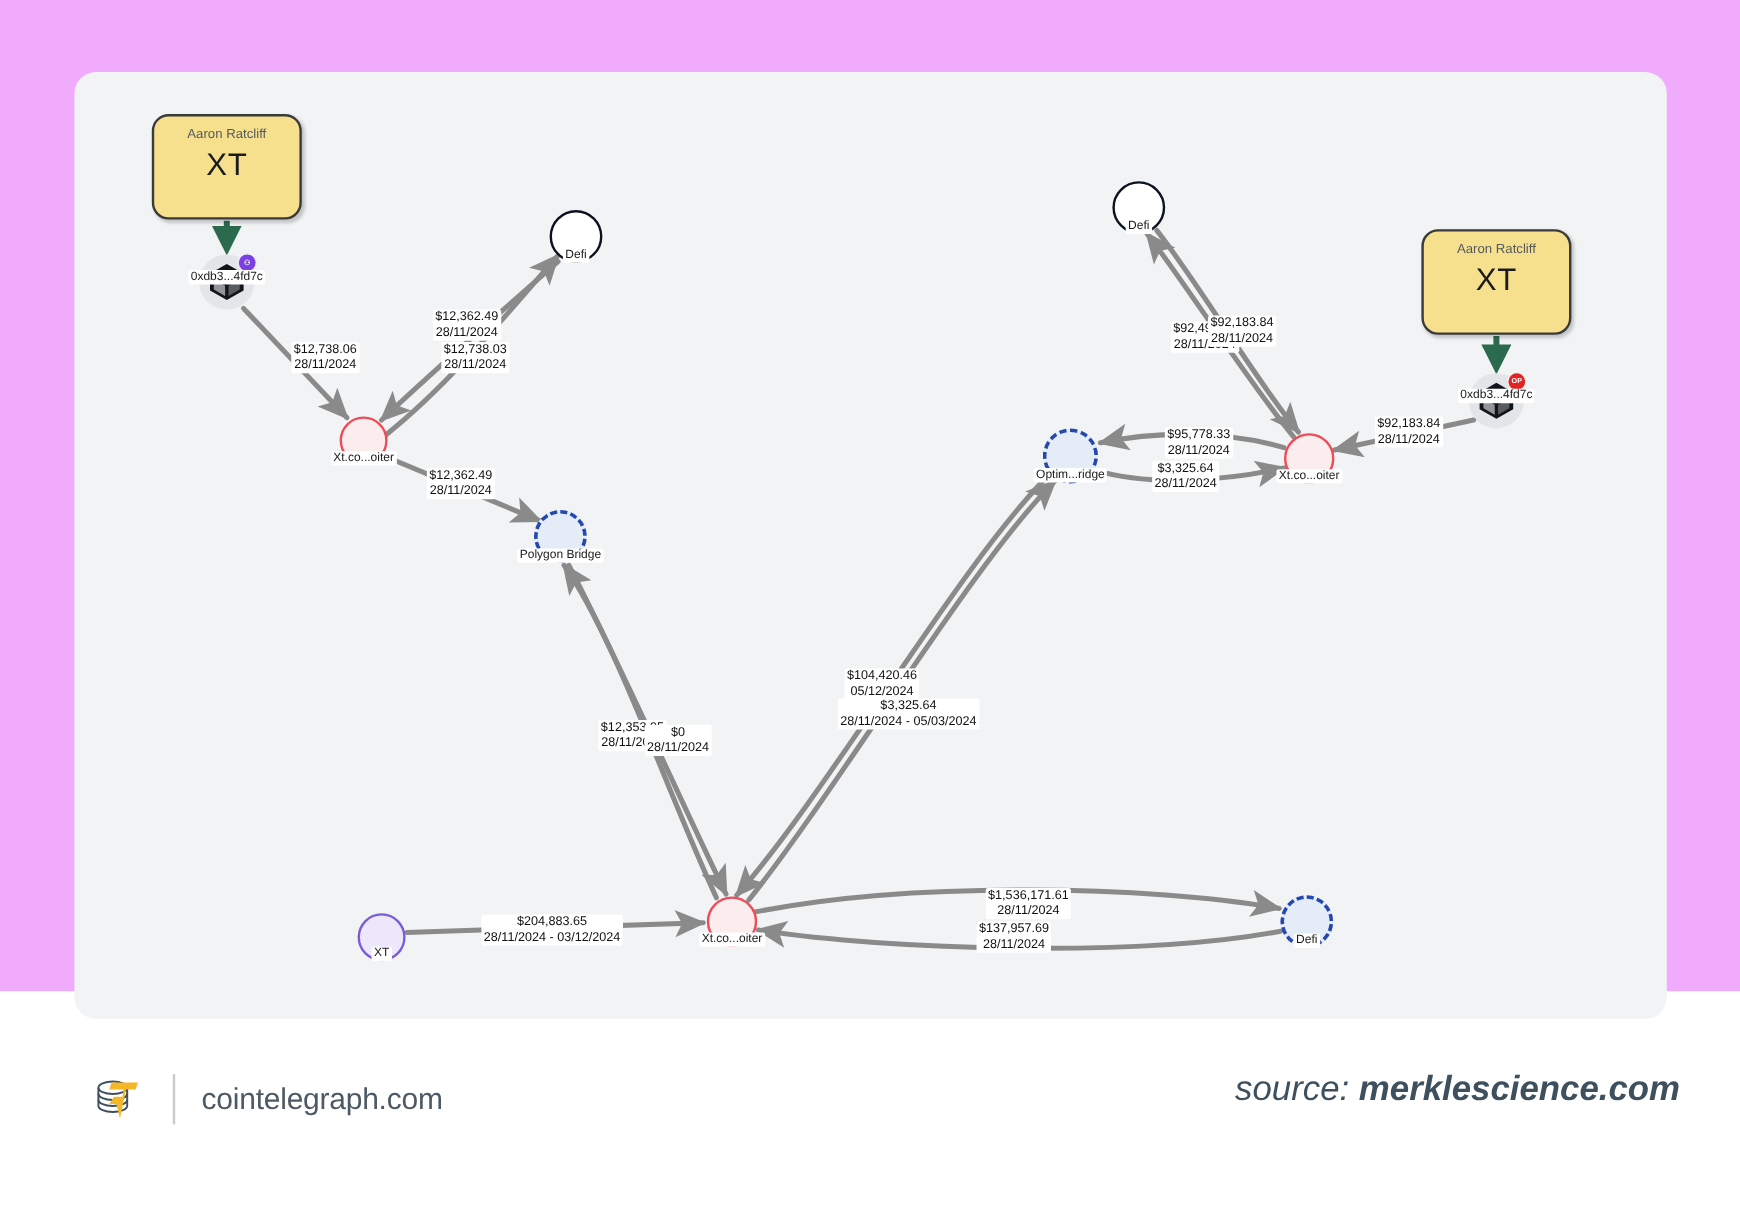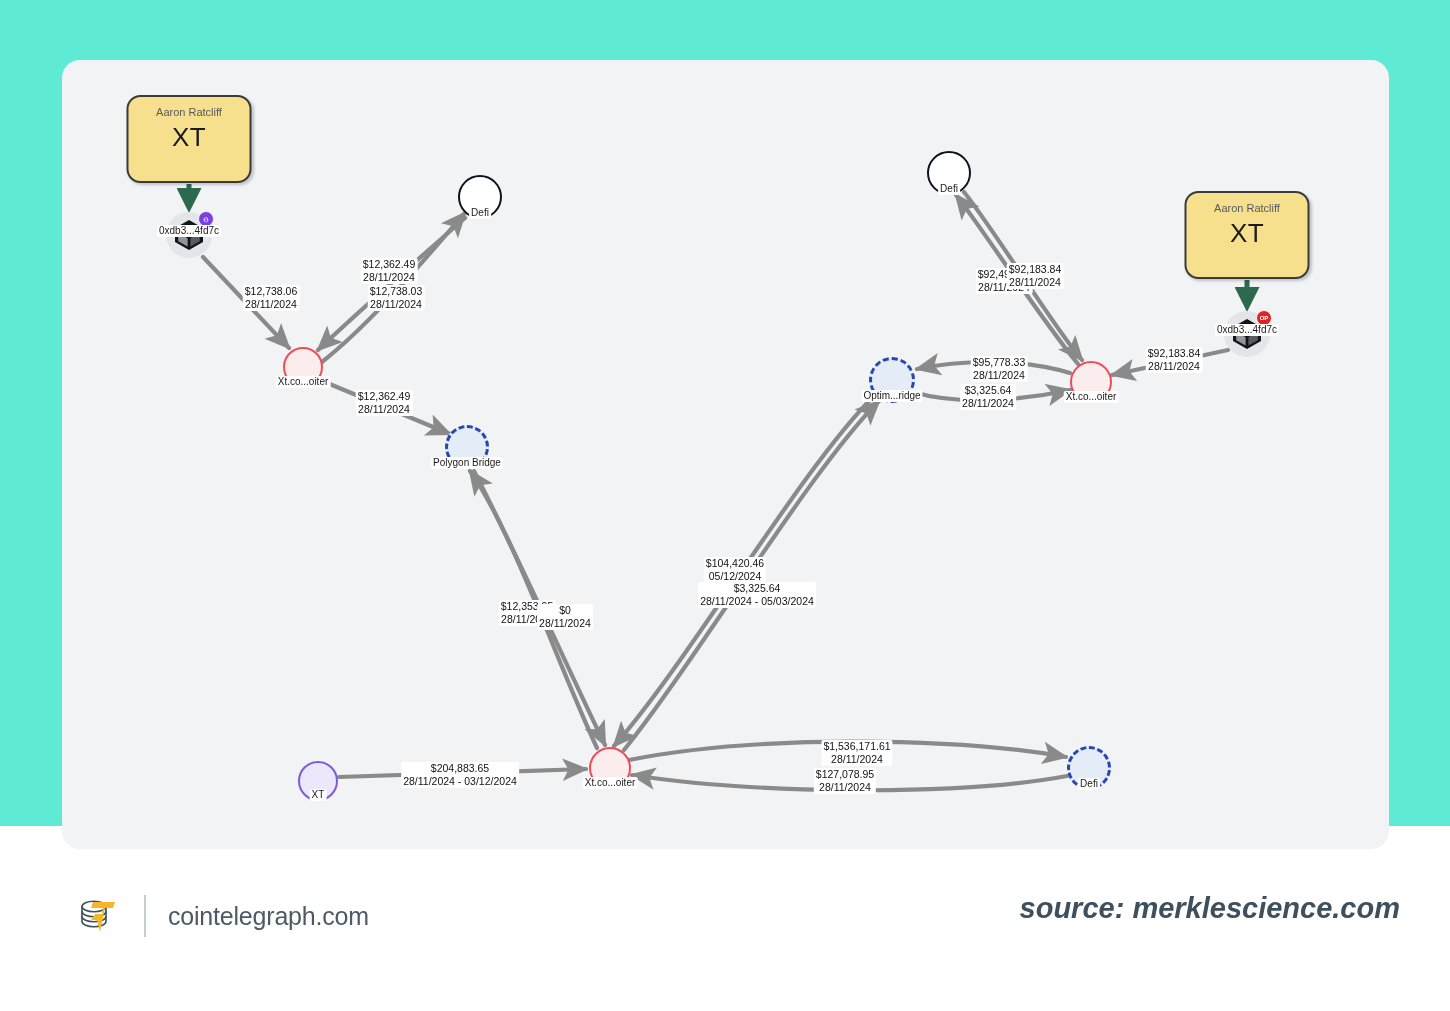--- a/index.html
+++ b/index.html
@@ -8,21 +8,21 @@
     margin: 0; padding: 0;
     width: 1450px; height: 1011px;
     background: #ffffff;
     font-family: "Liberation Sans", sans-serif;
     overflow: hidden;
   }
   #page {
     position: relative;
     width: 1450px;
     height: 826px;
-    background: #5eead4;
+    background: #f0abfc;
   }
   
   #graph-panel {
     position: absolute;
     left: 62px;
     top: 60px;
     width: 1327px;
     height: 789px;
     background: #f1f3f5;
     border-radius: 18px;
@@ -158,21 +158,21 @@
   }
   #src-brand {
     position: absolute;
     right: 62px;
     top: 12px;
     font-size: 29px;
     color: #3e4f5d;
     font-style: italic;
     white-space: nowrap;
   }
-  #src-brand .src-label { font-weight: bold; }
+  #src-brand .src-label { font-weight: normal; }
   #src-brand .src-site  { font-weight: bold; }
 </style>
 </head>
 <body>
 
 <div id="page">
 
   <div id="graph-panel"></div>
 
   <svg id="graph-svg" viewBox="0 0 1450 1011" xmlns="http://www.w3.org/2000/svg">
@@ -335,21 +335,21 @@
   </div>
   <div class="edge-label" style="left:460px; top:775px;">
     <span class="amt">$204,883.65</span>
     <span class="dt">28/11/2024 - 03/12/2024</span>
   </div>
   <div class="edge-label" style="left:857px; top:753px;">
     <span class="amt">$1,536,171.61</span>
     <span class="dt">28/11/2024</span>
   </div>
   <div class="edge-label" style="left:845px; top:781px;">
-    <span class="amt">$127,078.95</span>
+    <span class="amt">$137,957.69</span>
     <span class="dt">28/11/2024</span>
   </div>
   <div class="edge-label" style="left:735px; top:570px;">
     <span class="amt">$104,420.46</span>
     <span class="dt">05/12/2024</span>
   </div>
   <div class="edge-label" style="left:757px; top:595px;">
     <span class="amt">$3,325.64</span>
     <span class="dt">28/11/2024 - 05/03/2024</span>
   </div>

